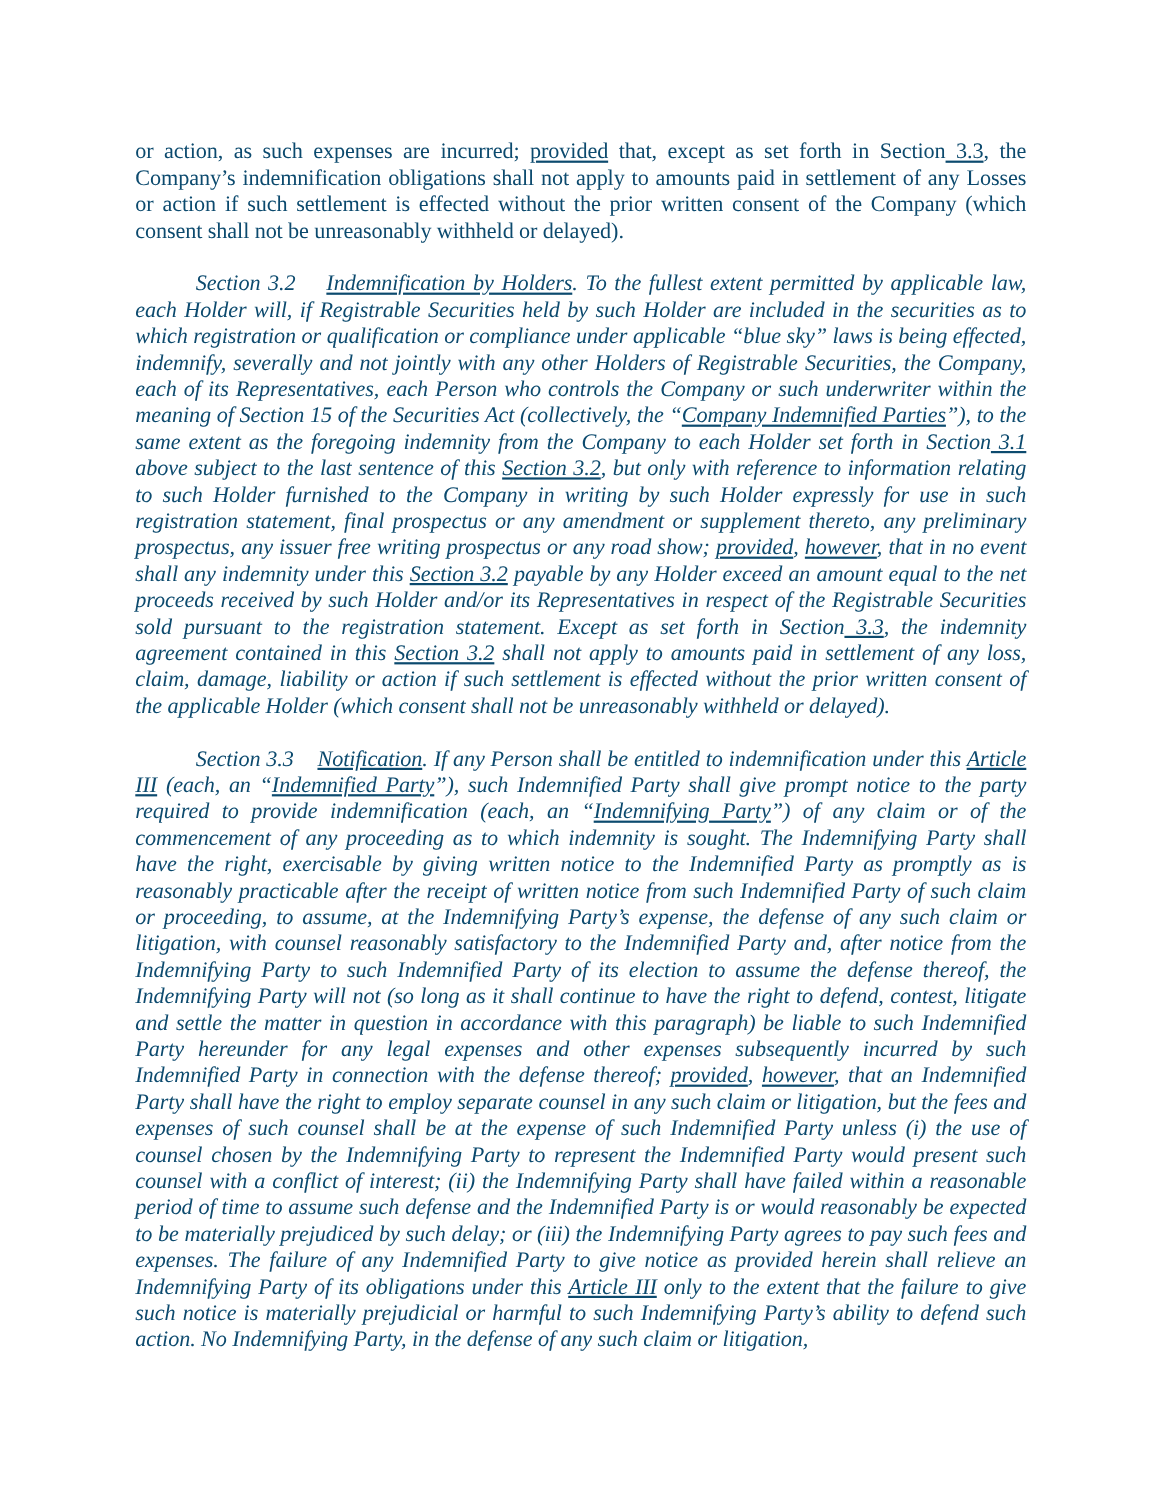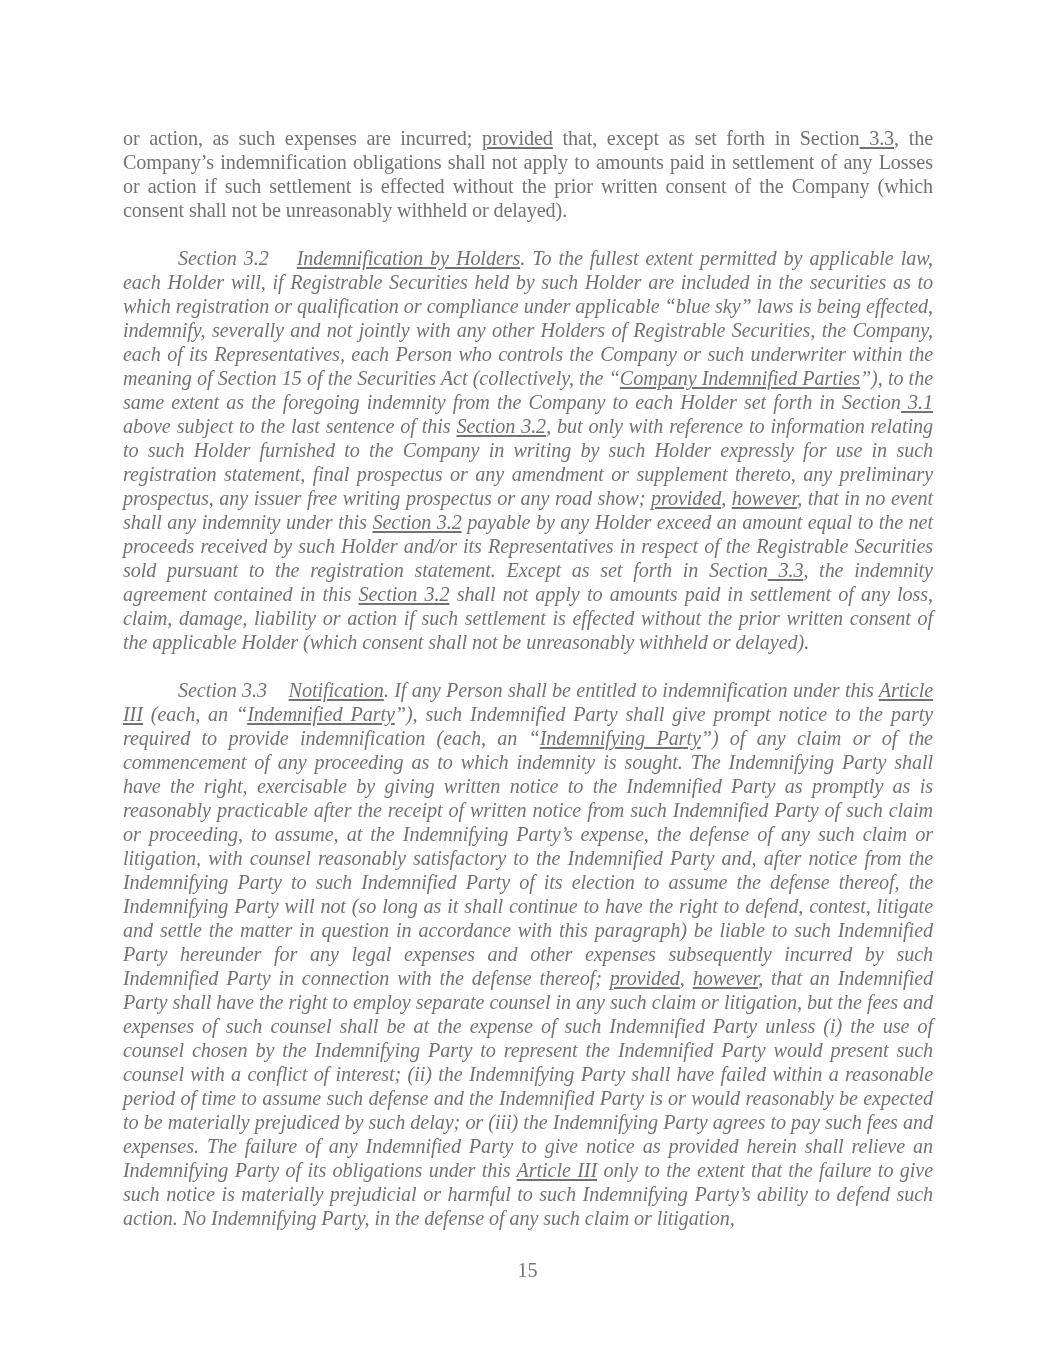--- a/index.html
+++ b/index.html
@@ -5,21 +5,21 @@
   html, body {
     margin: 0;
     padding: 0;
     background: #ffffff;
   }
   .page {
     position: relative;
     width: 1055px;
     height: 1365px;
     background: #ffffff;
-    color: #737373;
+    color: #0c4a6e;
     font-family: "Liberation Serif", "DejaVu Serif", serif;
     overflow: hidden;
   }
   .content {
     position: absolute;
     left: 123px;
     top: 126px;
     width: 810px;
   }
   p.doc-para {
@@ -51,14 +51,13 @@
 </style>
 </head>
 <body>
 
 <div class="page">
   <div class="content">
       <p class="doc-para"><span>or action, as such expenses are incurred; </span><span class="u">provided</span><span> that, except as set forth in Section</span><span class="u"> 3.3</span><span>, the Company’s indemnification obligations shall not apply to amounts paid in settlement of any Losses or action if such settlement is effected without the prior written consent of the Company (which consent shall not be unreasonably withheld or delayed).</span></p>
       <p class="doc-para indent"><span>Section 3.2&nbsp;&nbsp;&nbsp;&nbsp;</span><span class="u">Indemnification by Holders</span><span>. To the fullest extent permitted by applicable law, each Holder will, if Registrable Securities held by such Holder are included in the securities as to which registration or qualification or compliance under applicable “blue sky” laws is being effected, indemnify, severally and not jointly with any other Holders of Registrable Securities, the Company, each of its Representatives, each Person who controls the Company or such underwriter within the meaning of Section 15 of the Securities Act (collectively, the “</span><span class="u">Company Indemnified Parties</span><span>”), to the same extent as the foregoing indemnity from the Company to each Holder set forth in Section</span><span class="u"> 3.1</span><span> above subject to the last sentence of this </span><span class="u">Section 3.2</span><span>, but only with reference to information relating to such Holder furnished to the Company in writing by such Holder expressly for use in such registration statement, final prospectus or any amendment or supplement thereto, any preliminary prospectus, any issuer free writing prospectus or any road show; </span><span class="u">provided</span><span>, </span><span class="u">however</span><span>, that in no event shall any indemnity under this </span><span class="u">Section 3.2</span><span> payable by any Holder exceed an amount equal to the net proceeds received by such Holder and/or its Representatives in respect of the Registrable Securities sold pursuant to the registration statement. Except as set forth in Section</span><span class="u"> 3.3</span><span>, the indemnity agreement contained in this </span><span class="u">Section 3.2</span><span> shall not apply to amounts paid in settlement of any loss, claim, damage, liability or action if such settlement is effected without the prior written consent of the applicable Holder (which consent shall not be unreasonably withheld or delayed).</span></p>
       <p class="doc-para indent"><span>Section 3.3&nbsp;&nbsp;&nbsp;&nbsp;</span><span class="u">Notification</span><span>. If any Person shall be entitled to indemnification under this </span><span class="u">Article III</span><span> (each, an “</span><span class="u">Indemnified Party</span><span>”), such Indemnified Party shall give prompt notice to the party required to provide indemnification (each, an “</span><span class="u">Indemnifying Party</span><span>”) of any claim or of the commencement of any proceeding as to which indemnity is sought. The Indemnifying Party shall have the right, exercisable by giving written notice to the Indemnified Party as promptly as is reasonably practicable after the receipt of written notice from such Indemnified Party of such claim or proceeding, to assume, at the Indemnifying Party’s expense, the defense of any such claim or litigation, with counsel reasonably satisfactory to the Indemnified Party and, after notice from the Indemnifying Party to such Indemnified Party of its election to assume the defense thereof, the Indemnifying Party will not (so long as it shall continue to have the right to defend, contest, litigate and settle the matter in question in accordance with this paragraph) be liable to such Indemnified Party hereunder for any legal expenses and other expenses subsequently incurred by such Indemnified Party in connection with the defense thereof; </span><span class="u">provided</span><span>, </span><span class="u">however</span><span>, that an Indemnified Party shall have the right to employ separate counsel in any such claim or litigation, but the fees and expenses of such counsel shall be at the expense of such Indemnified Party unless (i) the use of counsel chosen by the Indemnifying Party to represent the Indemnified Party would present such counsel with a conflict of interest; (ii) the Indemnifying Party shall have failed within a reasonable period of time to assume such defense and the Indemnified Party is or would reasonably be expected to be materially prejudiced by such delay; or (iii) the Indemnifying Party agrees to pay such fees and expenses. The failure of any Indemnified Party to give notice as provided herein shall relieve an Indemnifying Party of its obligations under this </span><span class="u">Article III</span><span> only to the extent that the failure to give such notice is materially prejudicial or harmful to such Indemnifying Party’s ability to defend such action. No Indemnifying Party, in the defense of any such claim or litigation,</span></p>
     </div>
-  <div class="page-number">15</div>
 </div>
 
 </body></html>

